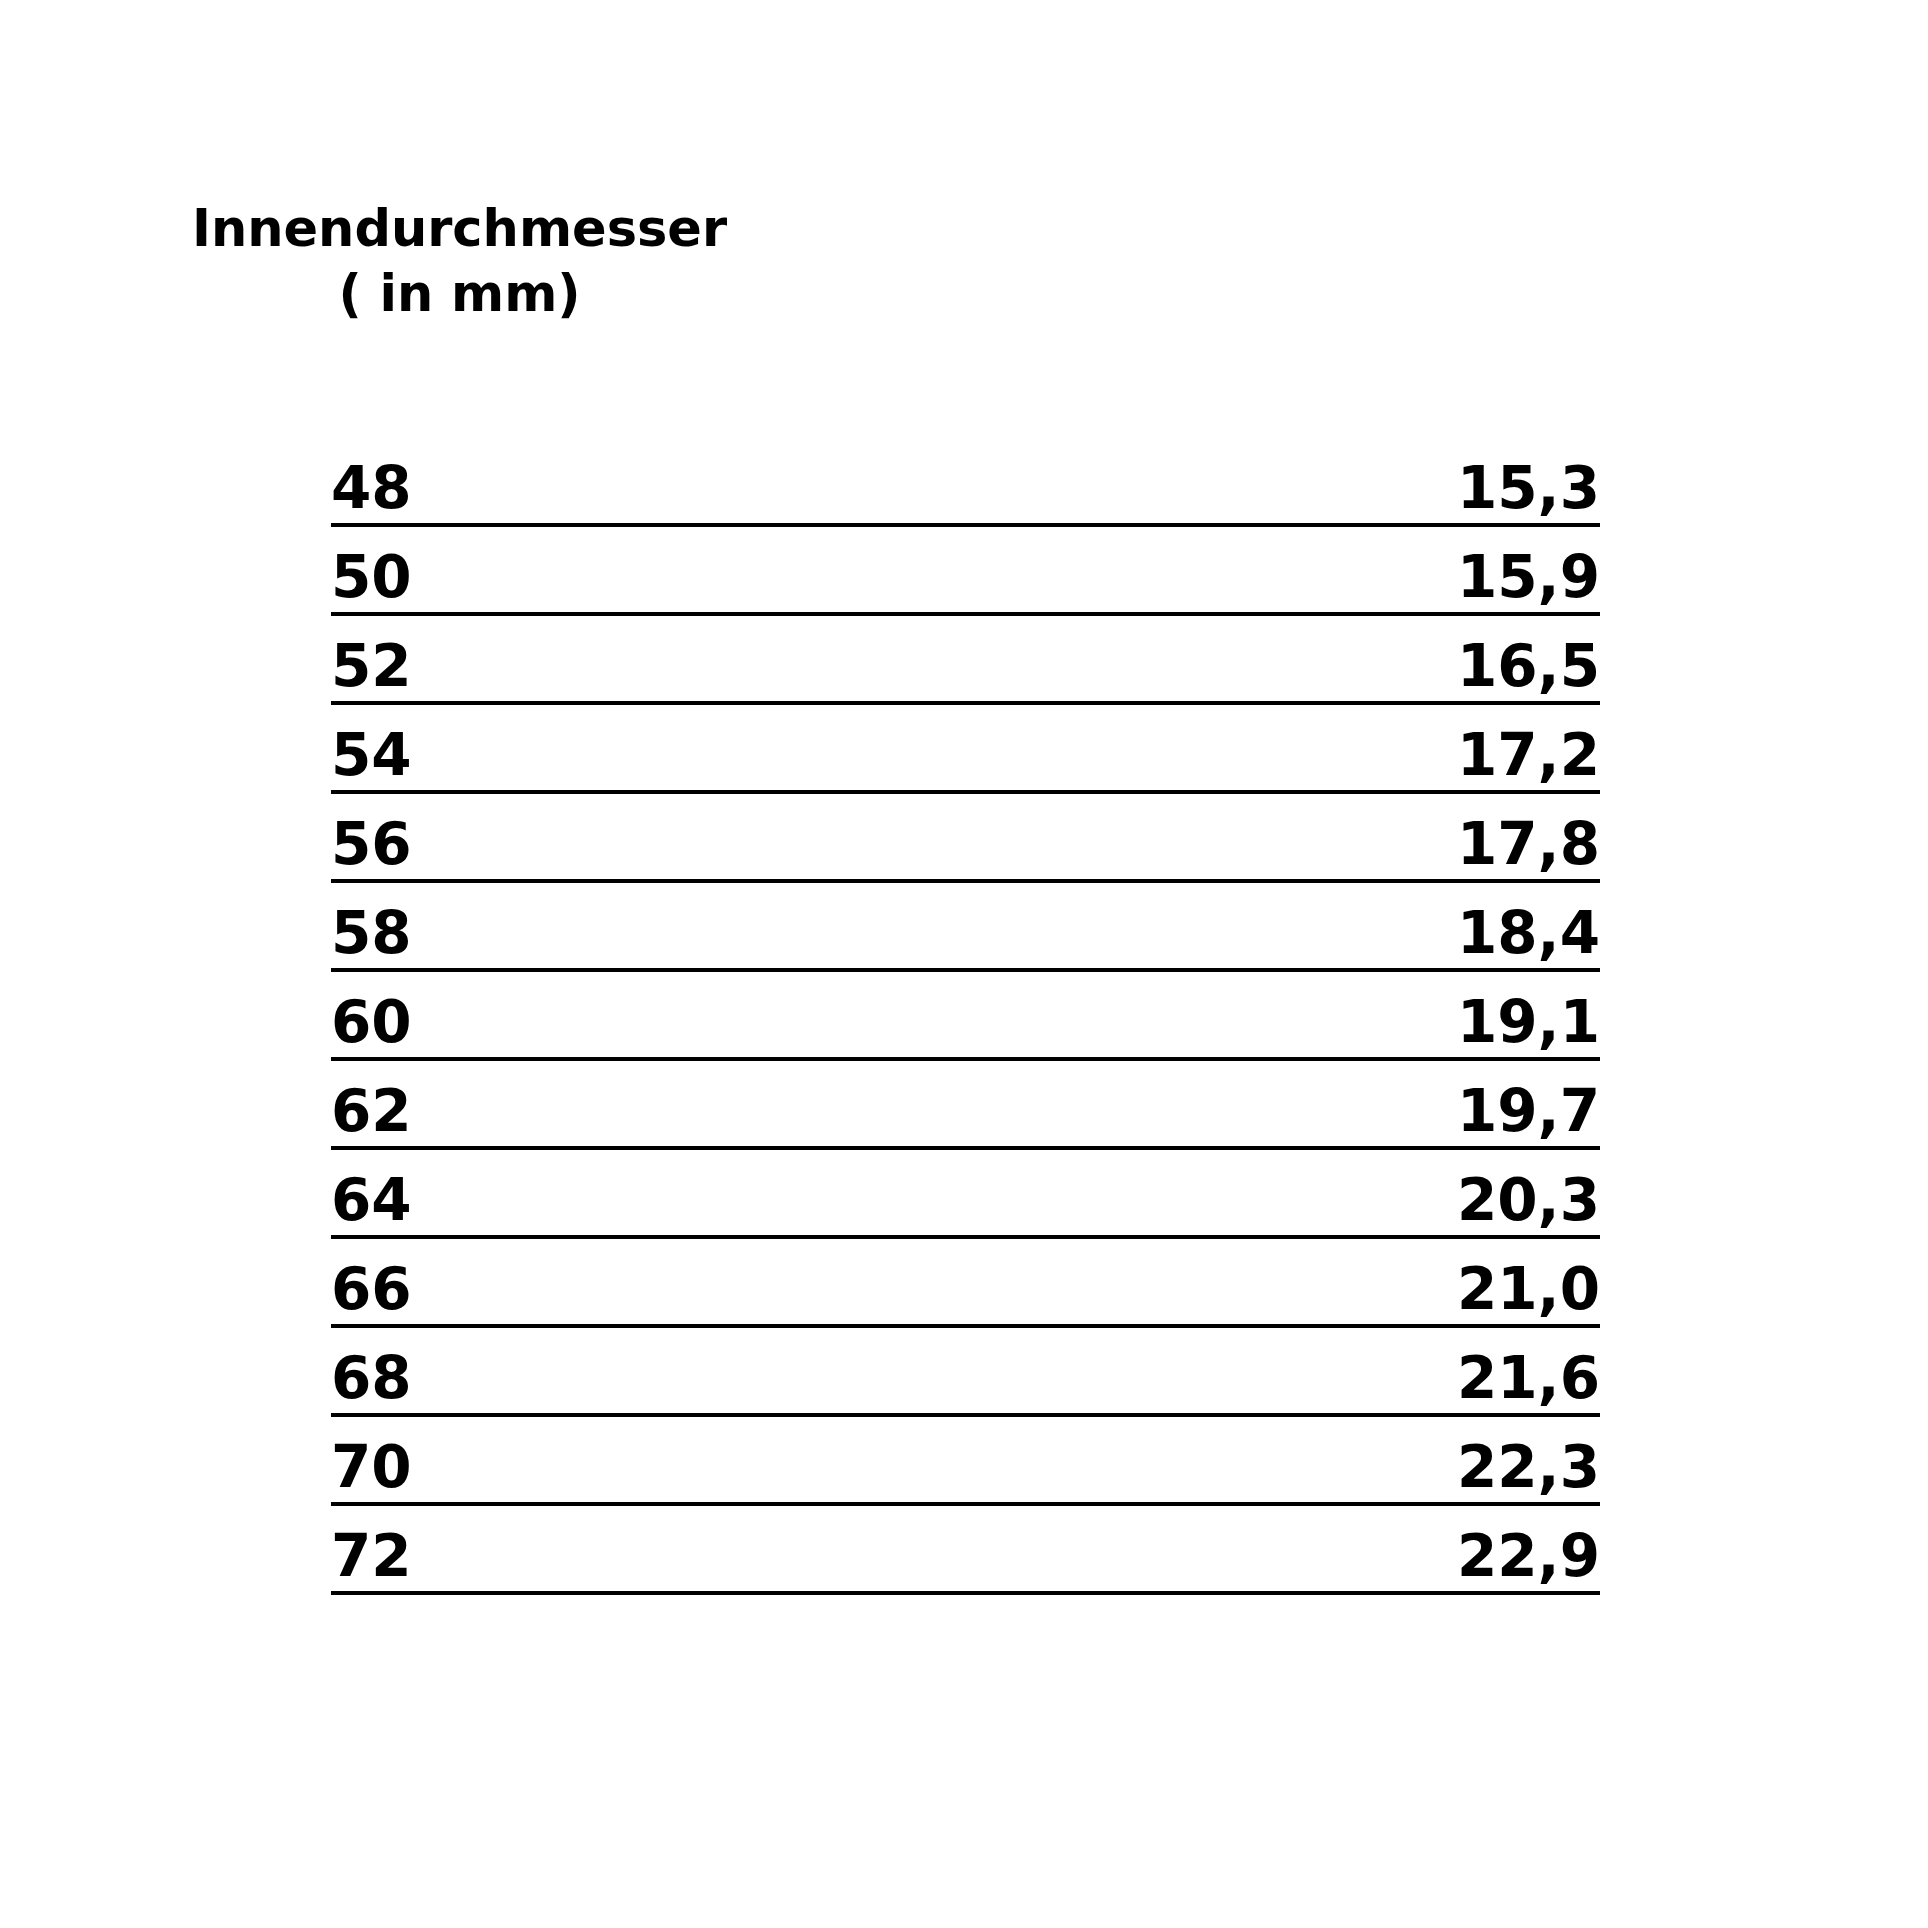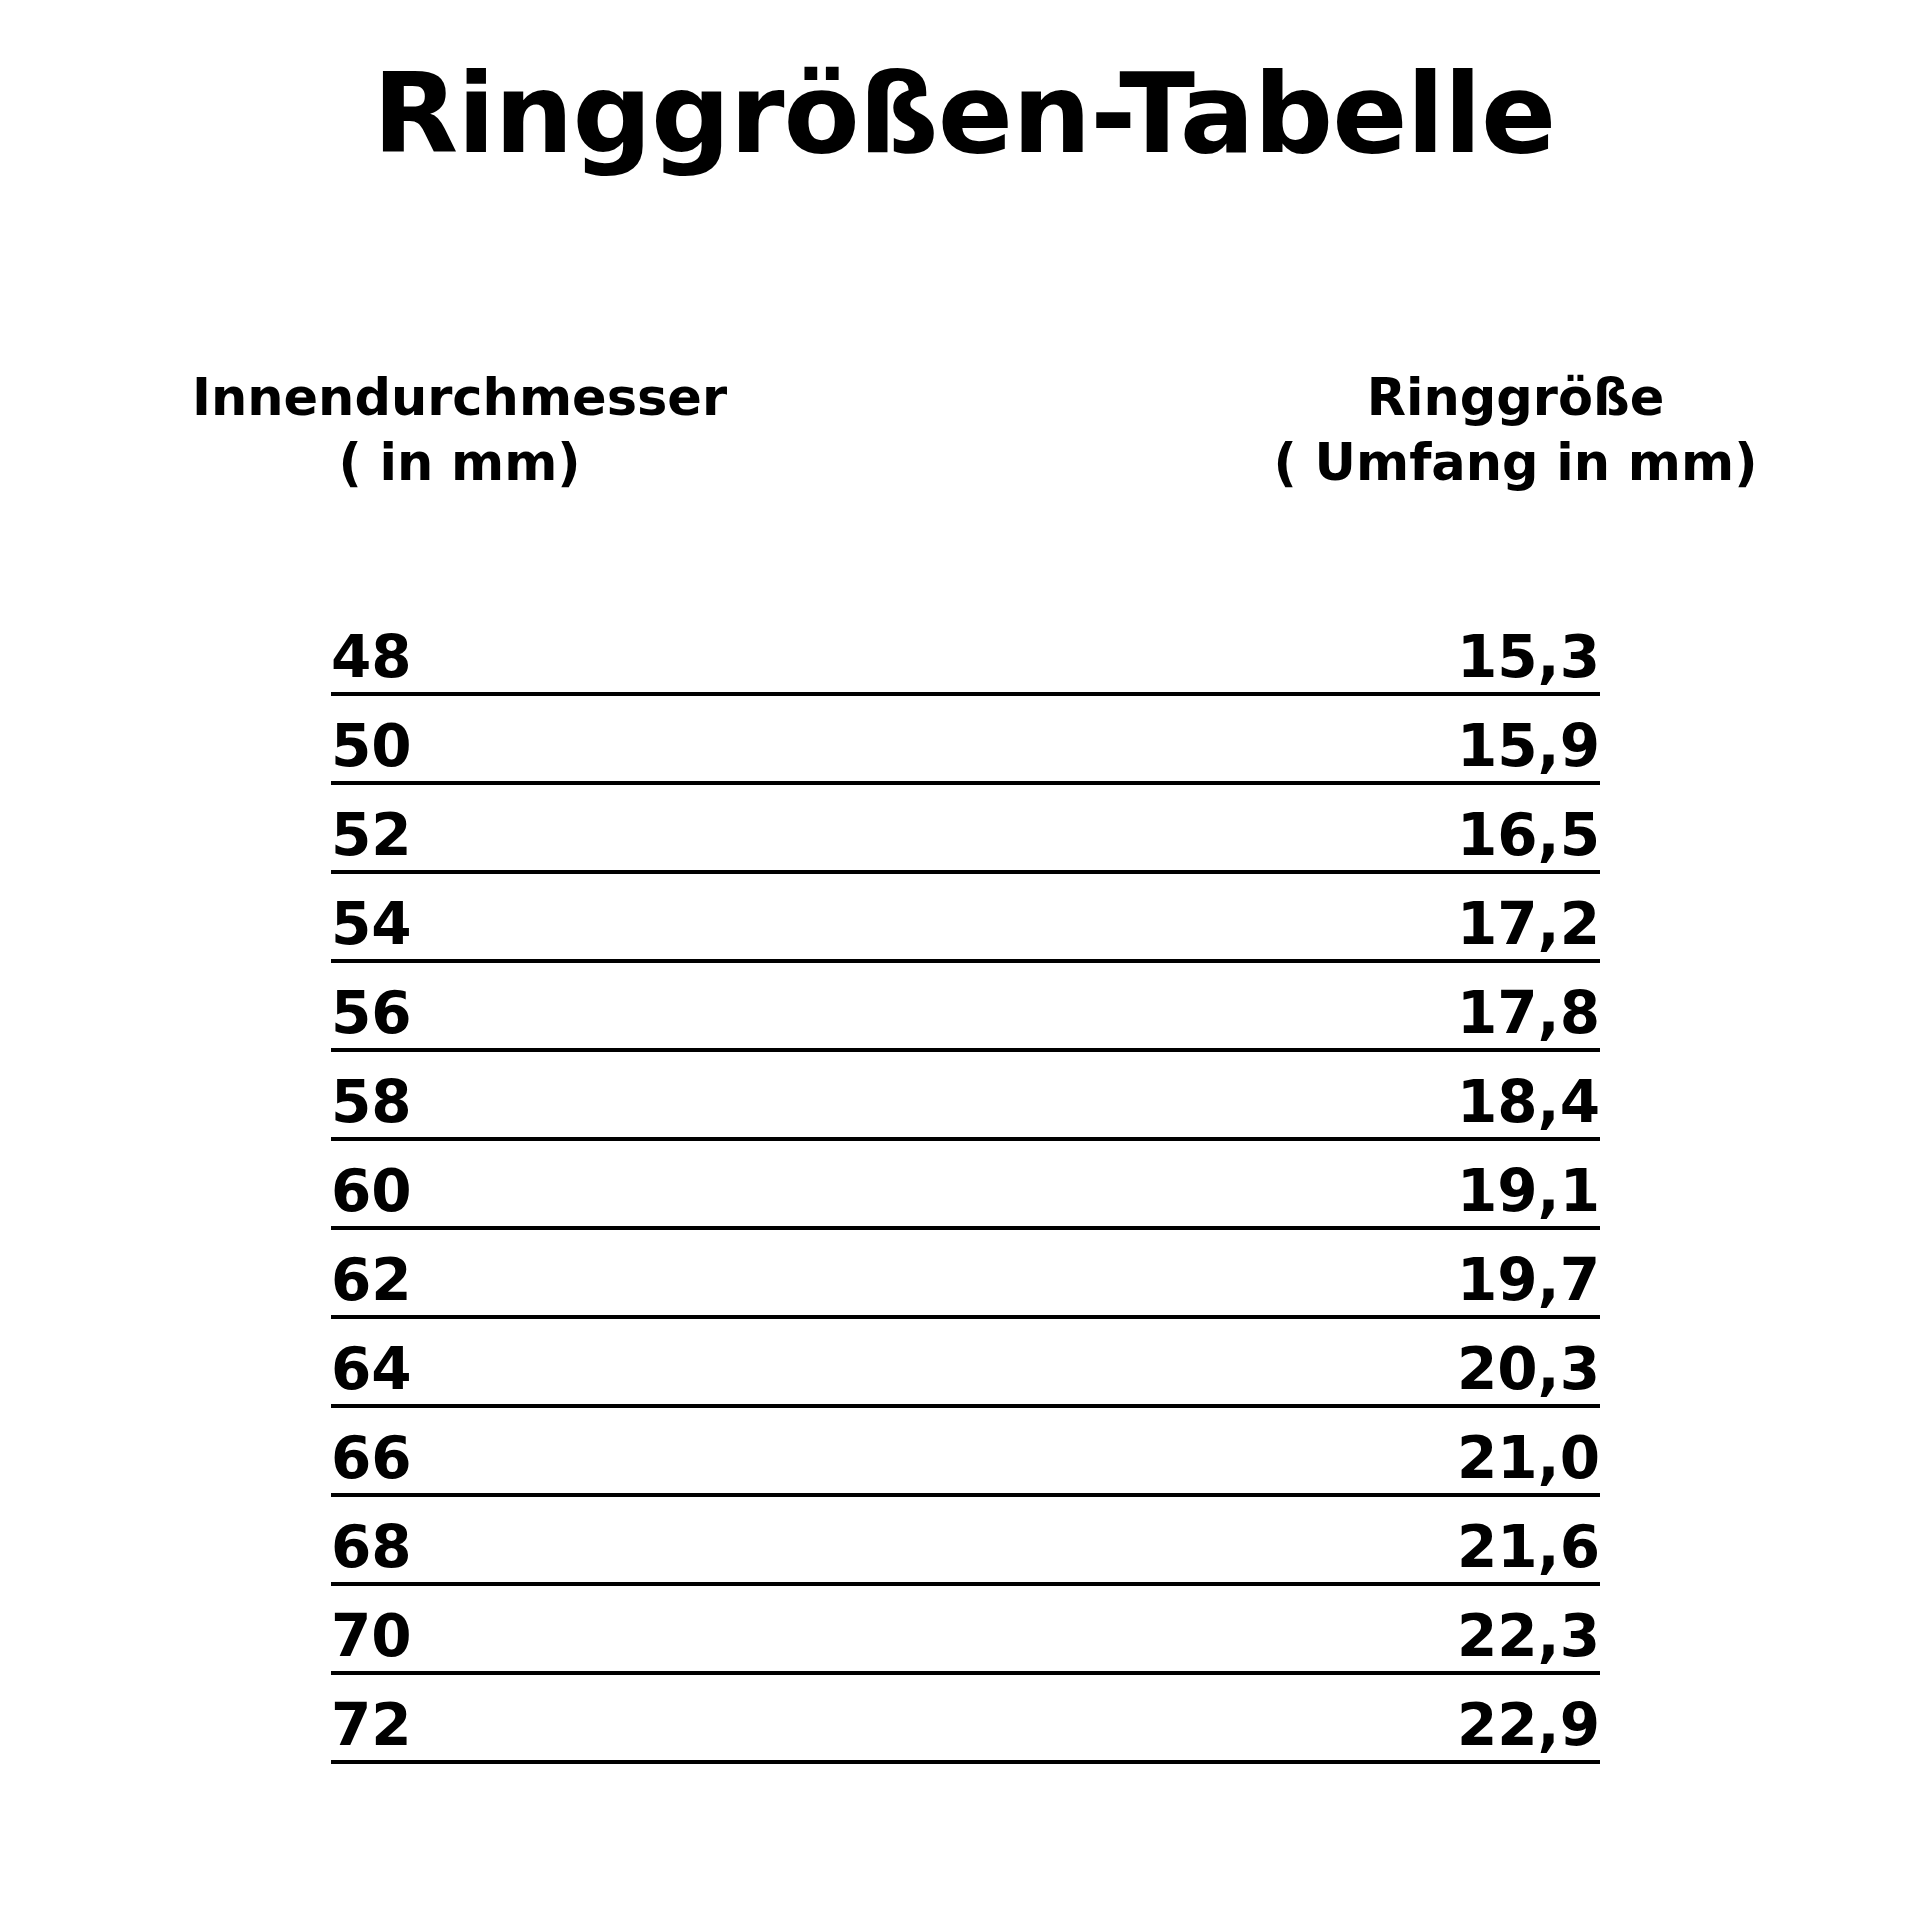--- a/index.html
+++ b/index.html
@@ -75,30 +75,25 @@
   }
   .row .cell.size {
     right: 0;
   }
 </style>
 </head>
 <body>
 
 <div class="page">
 
-  <div class="title">Ringgrößen-Tabelle</div>
 
   <div class="headers">
     <div class="header-col left">
       <span>Innendurchmesser</span>
       <span class="header-line-2">( in mm)</span>
-    </div>
-    <div class="header-col right">
-      <span>Ringgröße</span>
-      <span class="header-line-2">( Umfang in mm)</span>
     </div>
   </div>
 
   <div class="table">
     <div class="row">
       <span class="cell diameter">48</span>
       <span class="cell size">15,3</span>
     </div>
     <div class="row">
       <span class="cell diameter">50</span>

